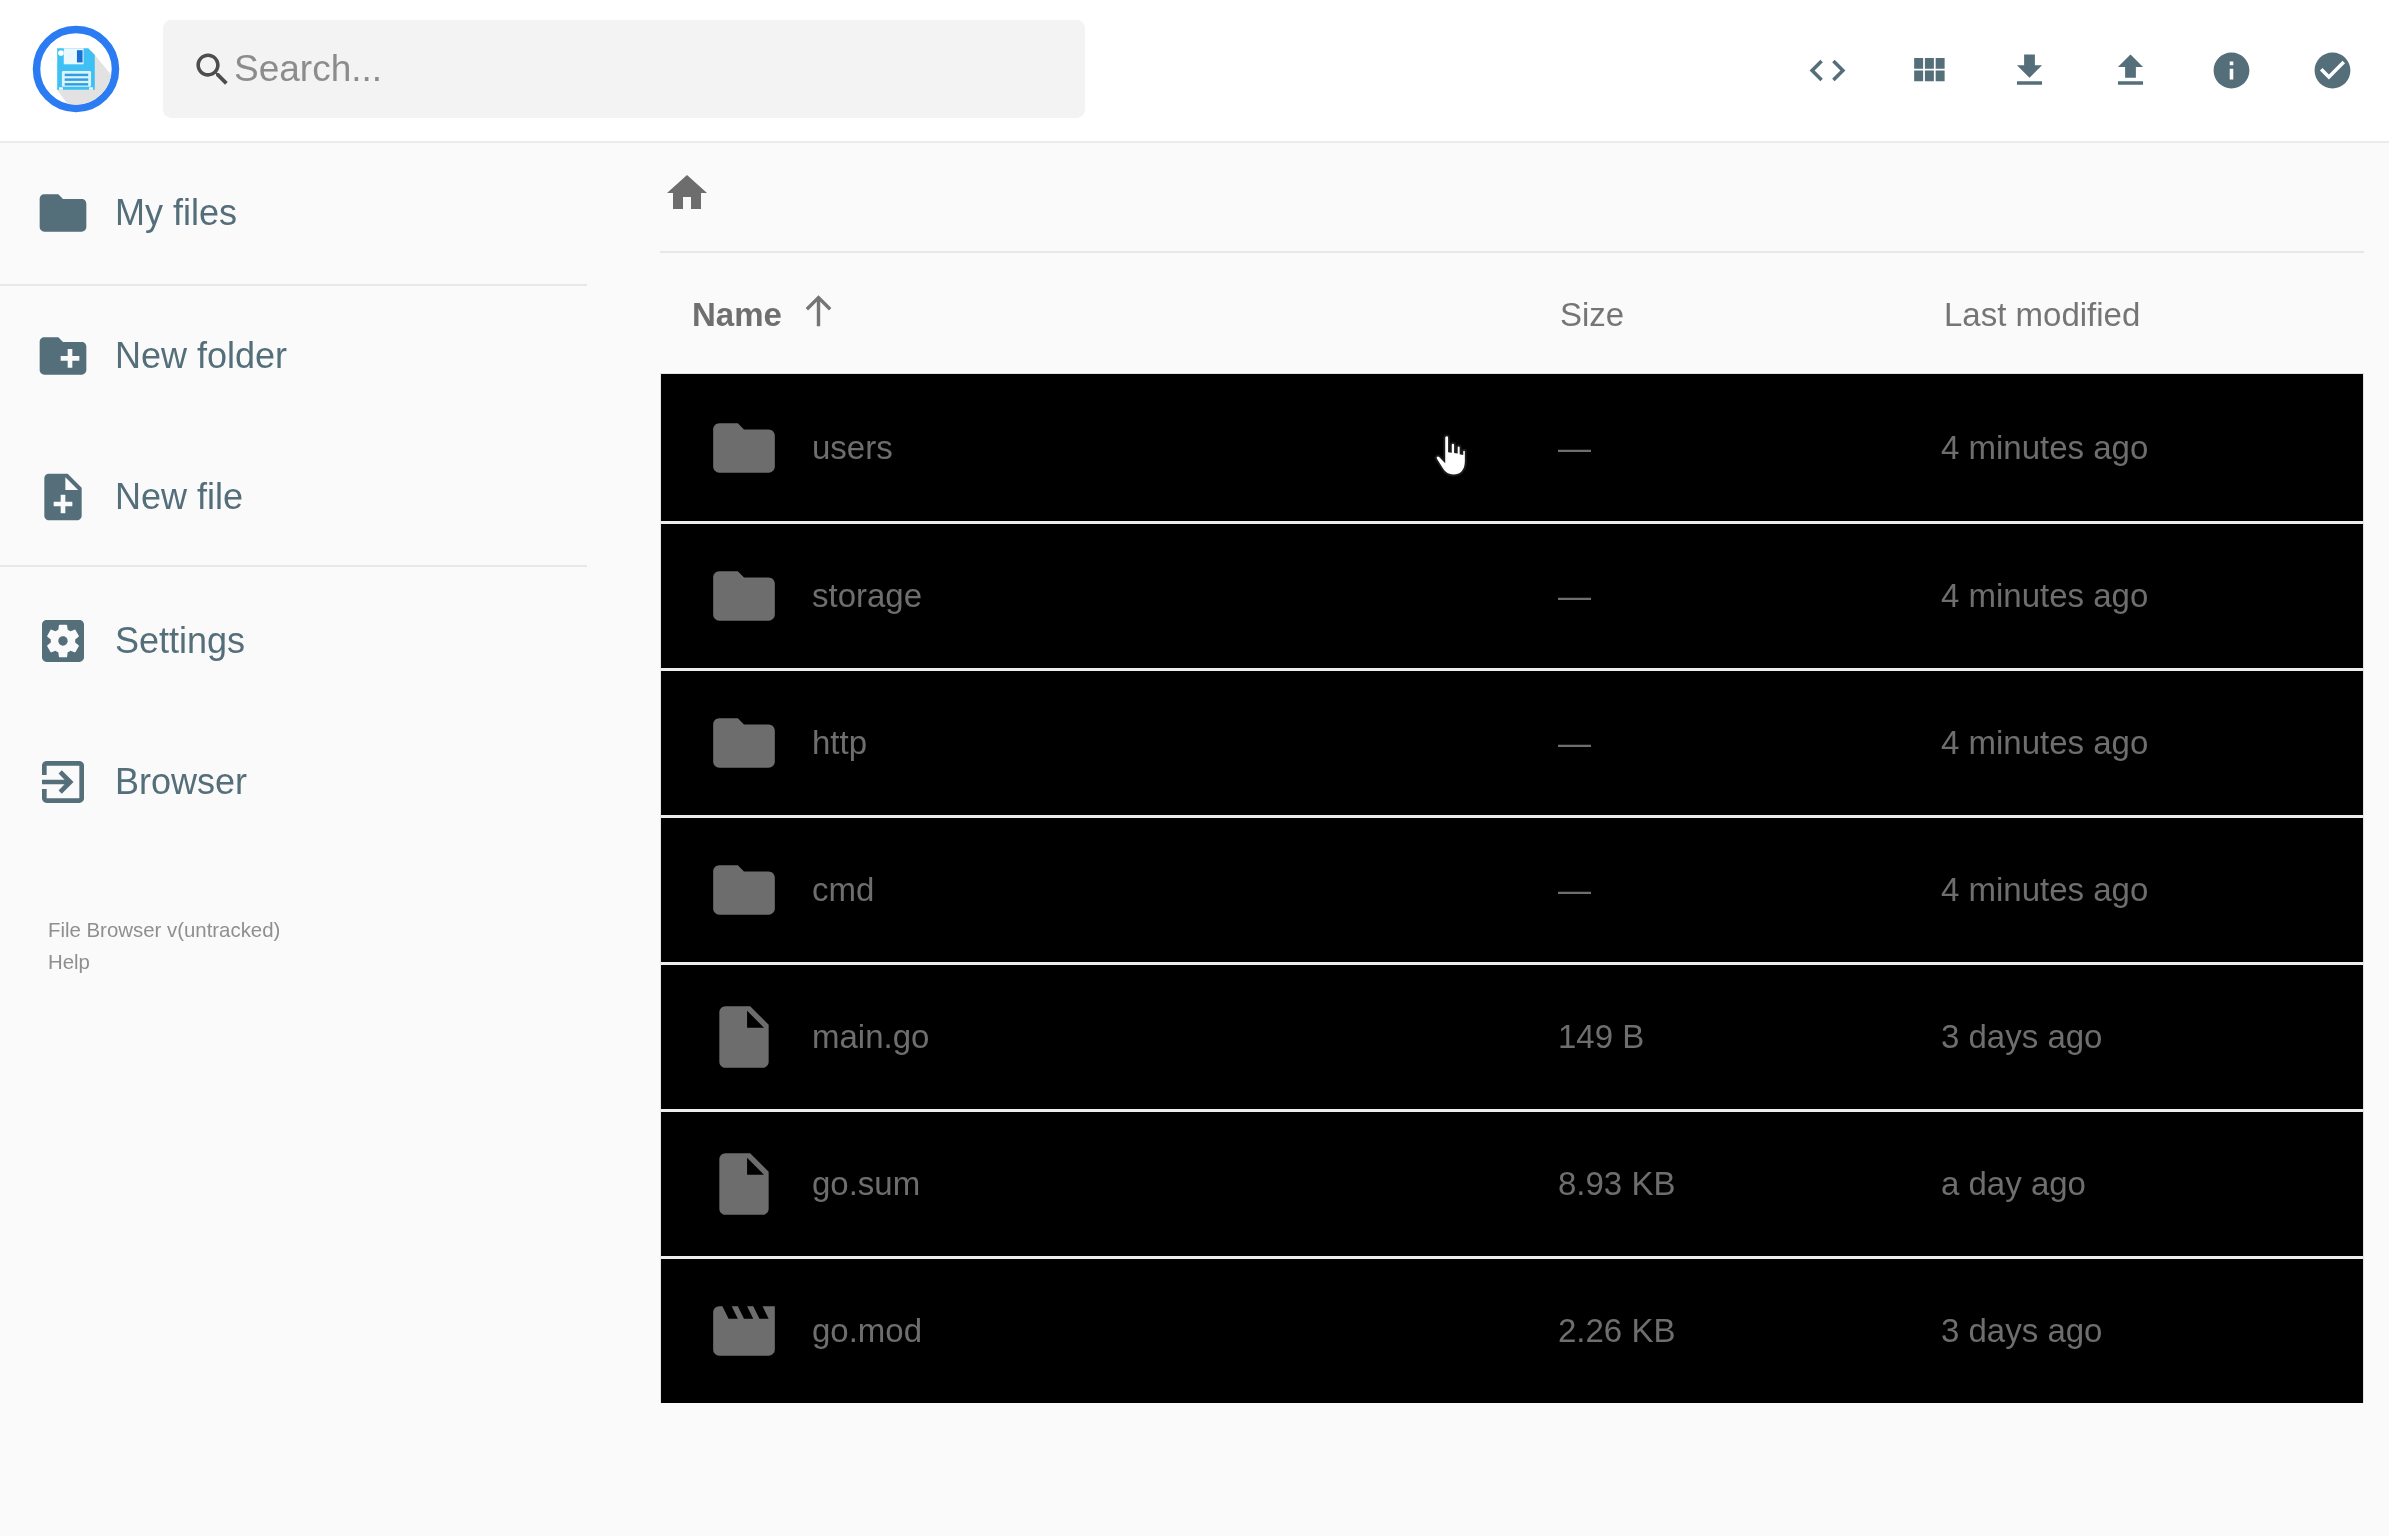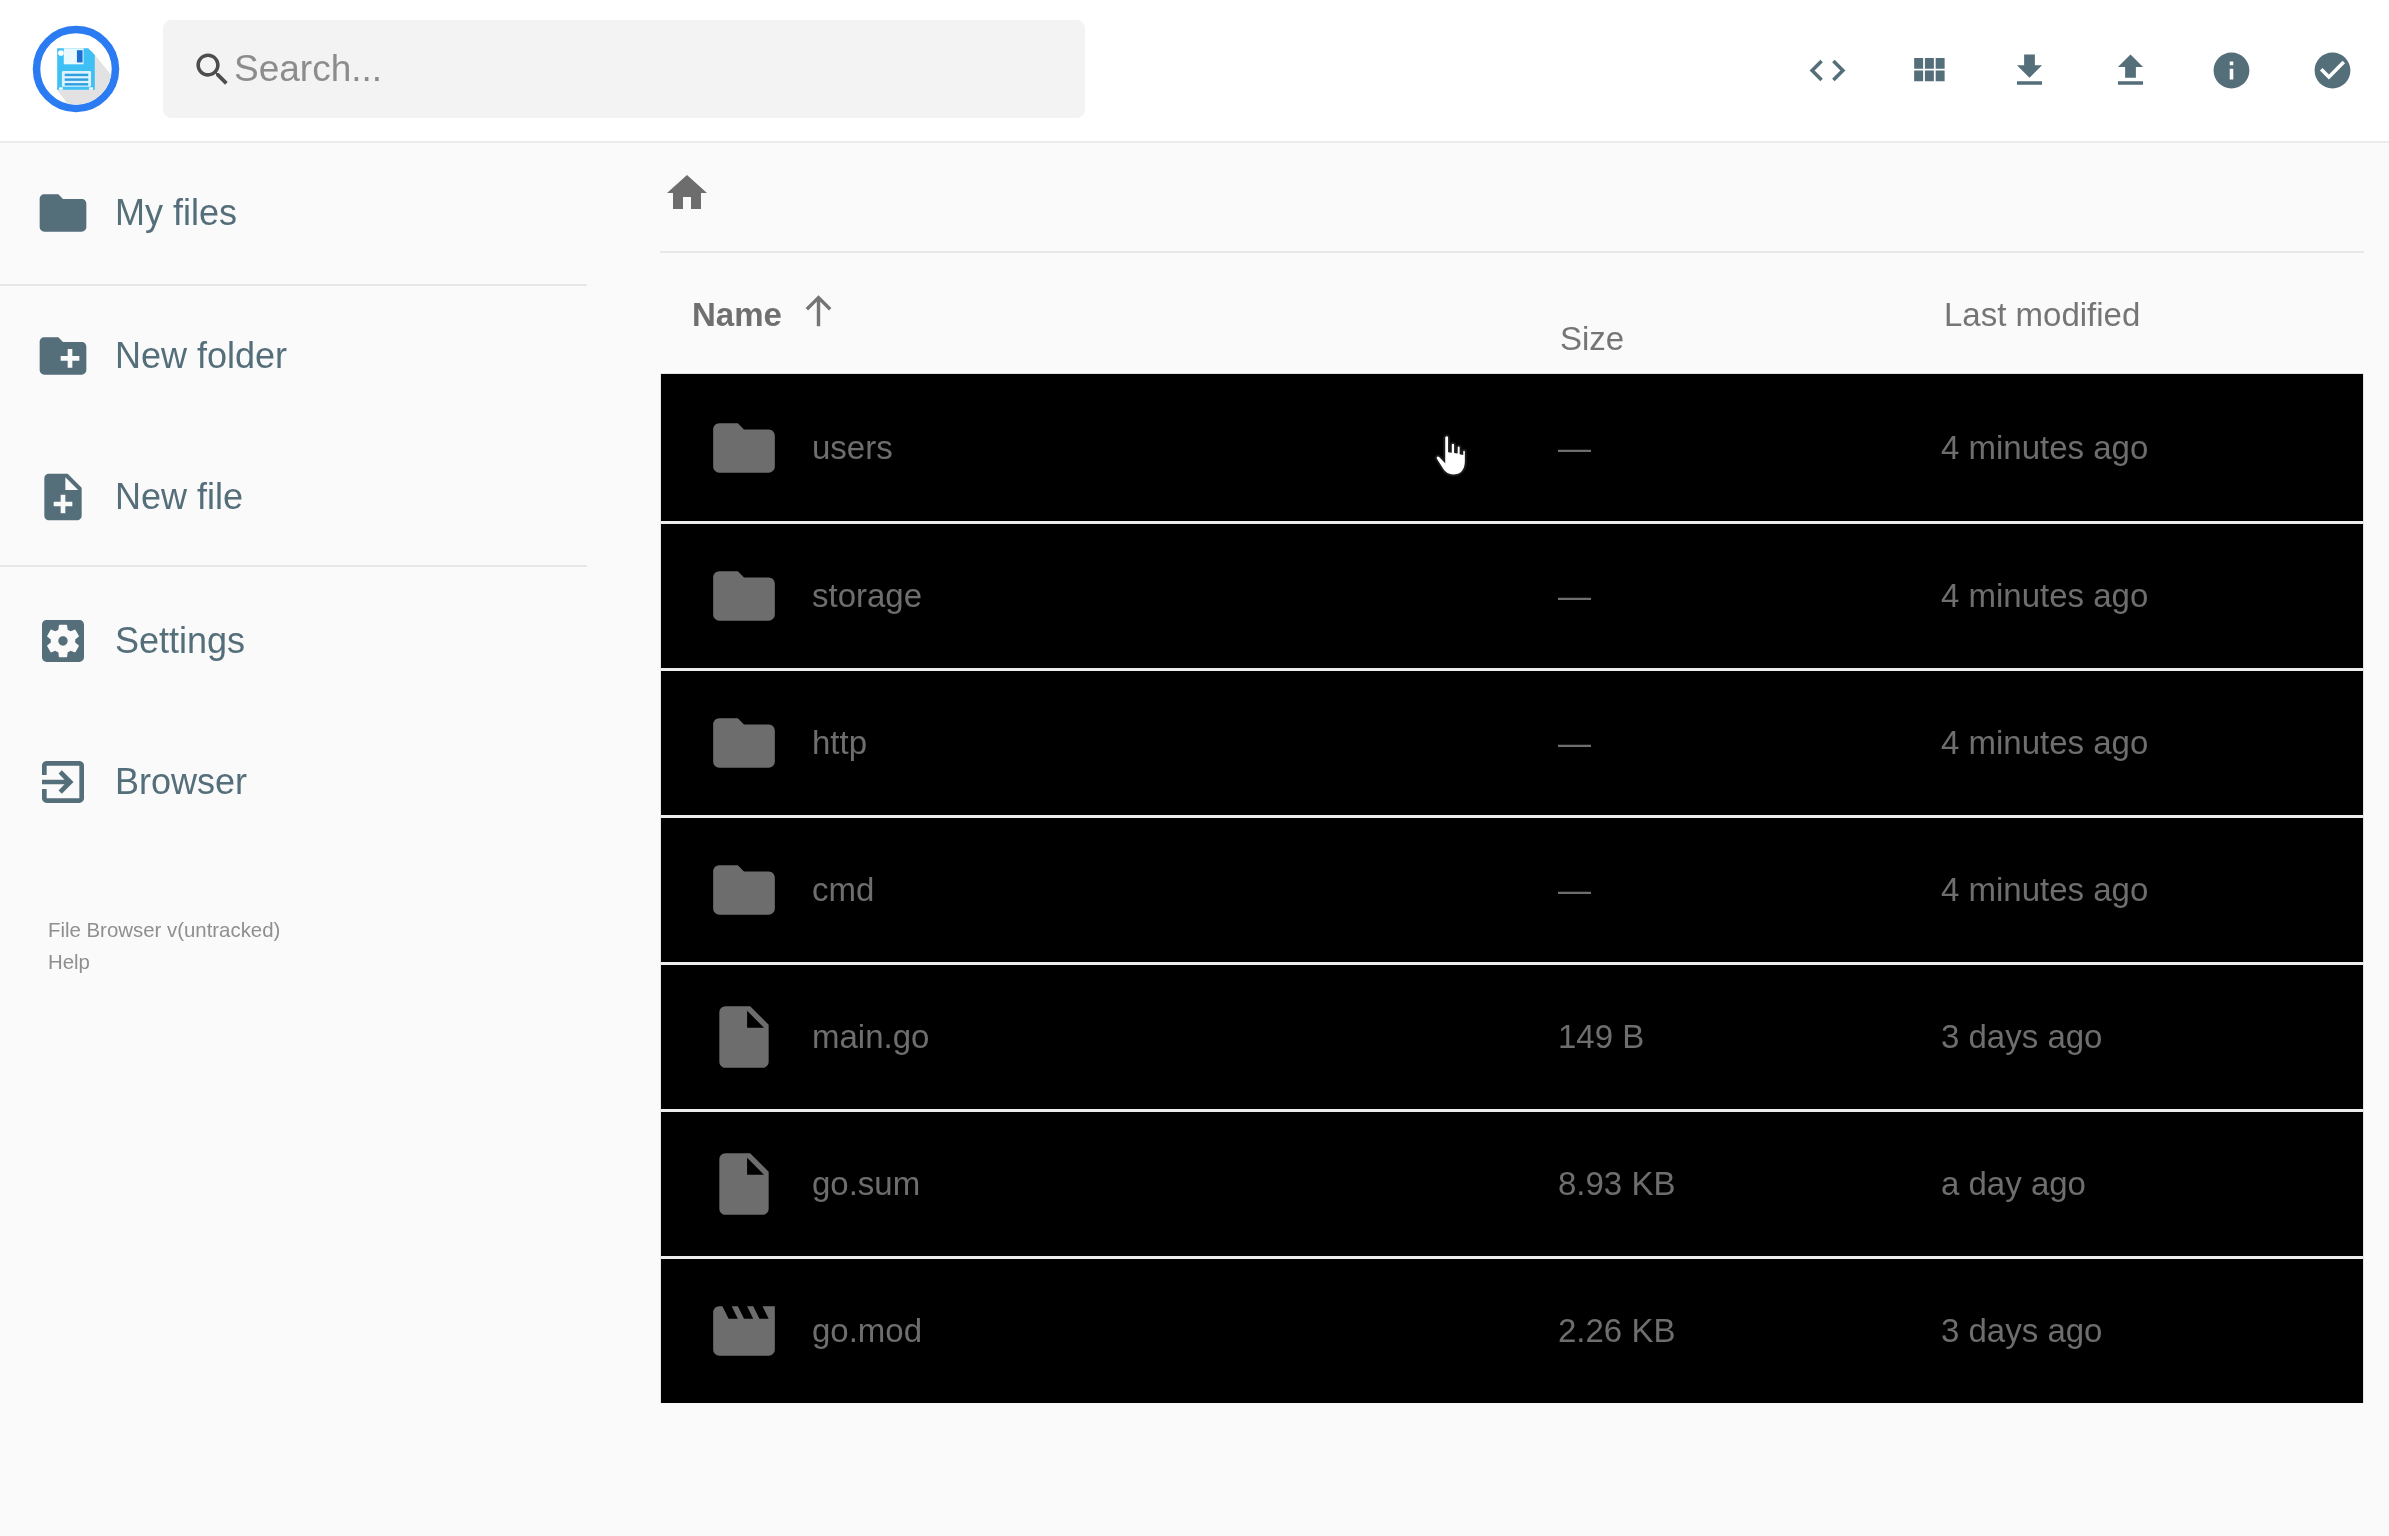--- a/index.html
+++ b/index.html
@@ -41,21 +41,21 @@
   .side-footer { position: absolute; left: 48px; top: 769px; font-size: 20.4px; color: #8f8f8f; line-height: 32px; }
   .side-footer .help { color: #8f8f8f; text-decoration: none; }
   
   .main { position: absolute; left: 660px; top: 145px; width: 1704px; bottom: 0; }
   .home-btn { position: absolute; left: 2.8px; top: 24px; width: 48px; height: 48px; cursor: pointer; }
   .home-btn svg { width: 48px; height: 48px; }
   .bc-divider { position: absolute; left: 0; top: 106px; width: 1704px; height: 1.9px; background: #e7e7e7; }
   .cols { position: absolute; left: 0; top: 135px; width: 1704px; height: 65px; font-size: 33px; color: #757575; }
   .col-name { position: absolute; left: 32px; top: 15.7px; font-weight: bold; color: #6f6f6f; cursor: pointer; }
   .col-sort { position: absolute; left: 137px; top: 7.4px; width: 43px; height: 48px; }
-  .col-size { position: absolute; left: 900px; top: 15.7px; cursor: pointer; margin-top: 24px; }
+  .col-size { position: absolute; left: 900px; top: 15.7px; cursor: pointer; }
   .col-mod  { position: absolute; left: 1284px; top: 15.7px; cursor: pointer; text-align: right; }
   
   .listing {
     position: absolute; left: 0; top: 228px; width: 1704px;
     border: 1.9px solid #e3e3e3; border-bottom: none; background: #fff;
   }
   .row { position: relative; height: 147px; background: #000000; cursor: pointer; }
   .row + .row { border-top: 3.7px solid #ececec; }
   .row .ficon { position: absolute; left: 46px; top: 50%; transform: translateY(-50%); width: 74px; height: 74px; }
   .row .ficon svg { width: 74px; height: 74px; display: block; }

